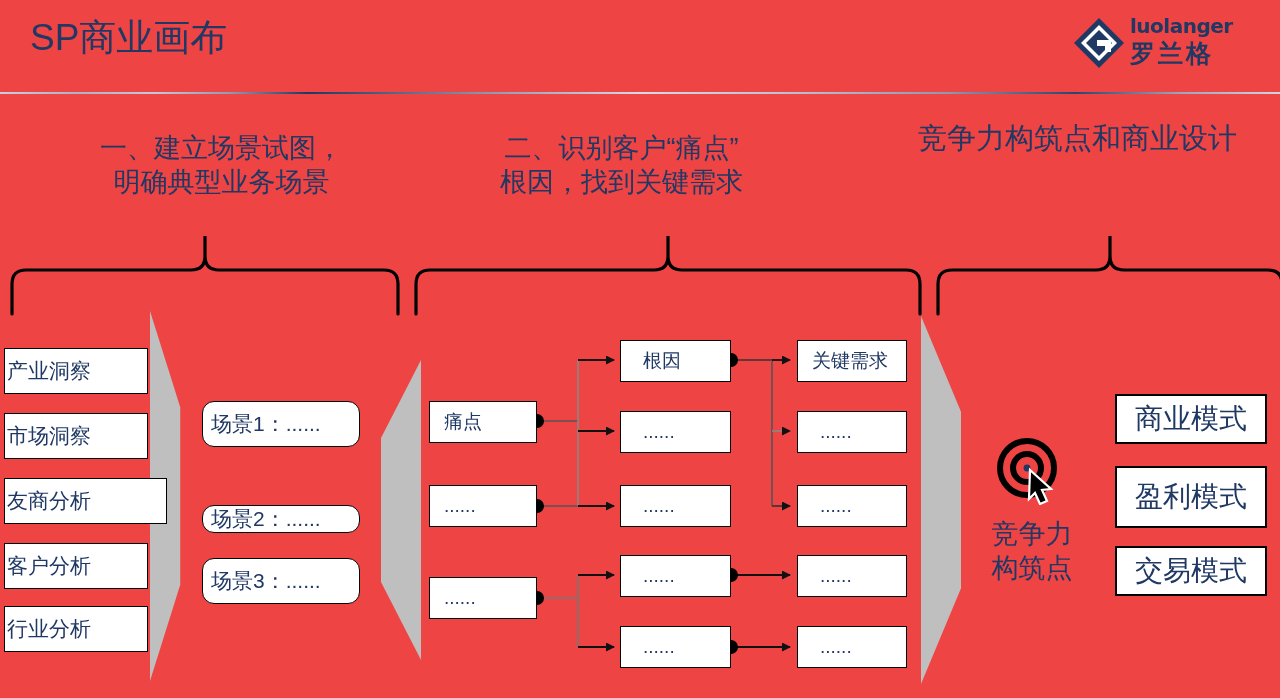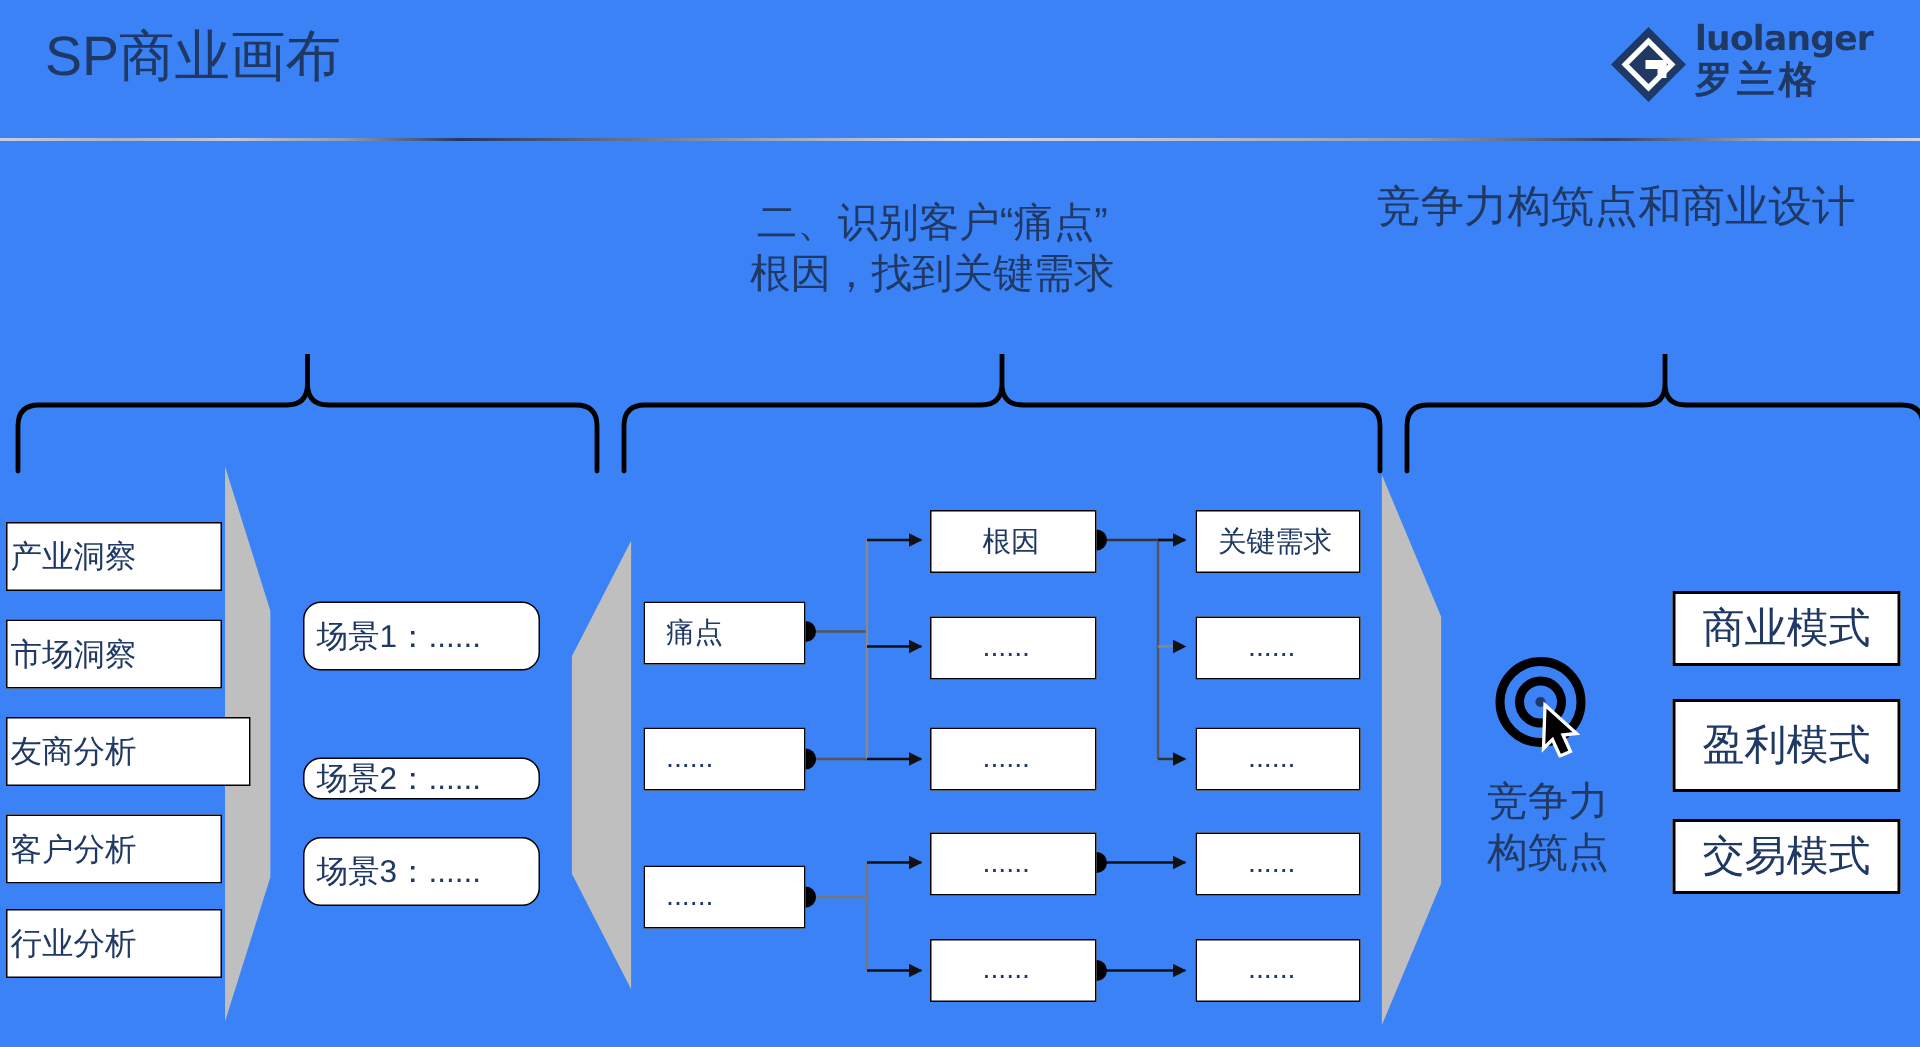--- a/index.html
+++ b/index.html
@@ -11,21 +11,21 @@
     height: 698px;
     background: #ffffff;
     font-family: "Liberation Sans", "DejaVu Sans", sans-serif;
     overflow: hidden;
     position: relative;
   }
   .slide {
     position: relative;
     width: 1280px;
     height: 698px;
-    background: #3b82f6;
+    background: #ef4444;
   }
 
   
   .page-title {
     position: absolute;
     left: 30px;
     top: 16px;
     font-size: 37px;
     color: #1F3864;
     letter-spacing: 0px;
@@ -56,21 +56,21 @@
     top: 4px;
     width: 54px;
     height: 54px;
   }
   .logo-text {
     position: absolute;
     left: 58px;
     top: 2px;
   }
   .logo-latin {
-    font-size: 23px;
+    font-size: 20px;
     font-weight: bold;
     color: #1F3864;
     letter-spacing: -0.5px;
     line-height: 25px;
     font-family: "DejaVu Sans", sans-serif;
   }
   .logo-cn {
     font-size: 25px;
     font-weight: bold;
     color: #1F3864;
@@ -133,21 +133,21 @@
     padding-left: 8px;
     font-size: 21px;
     justify-content: flex-start;
     border-radius: 12px;
   }
   .box.flow {
     padding-left: 14px;
     font-size: 19px;
     justify-content: flex-start;
   }
-  .box.flow.centerish { padding-left: 34px; }
+  .box.flow.centerish { padding-left: 22px; }
   .box.mode {
     justify-content: center;
     font-size: 28px;
     border-width: 2px;
   }
 
   
   .comp-icon {
     position: absolute;
     left: 996px;
@@ -193,20 +193,24 @@
       <polygon points="27,14 40,27 27,40 14,27" fill="#1F3864"></polygon>
       <rect x="25" y="24" width="14" height="6" fill="#ffffff"></rect>
       <rect x="33" y="24" width="6" height="12" fill="#ffffff"></rect>
     </svg>
     <div class="logo-text">
       <div class="logo-latin">luolanger</div>
       <div class="logo-cn">罗兰格</div>
     </div>
   </div>
 
+  <div class="sec-head" id="sec-head-1">
+    <span class="l1">一、建立场景试图，</span>
+    <span class="l2">明确典型业务场景</span>
+  </div>
   <div class="sec-head" id="sec-head-2">
     <span class="l1">二、识别客户“痛点”</span>
     <span class="l2">根因，找到关键需求</span>
   </div>
   <div class="sec-head" id="sec-head-3">
     <span class="l2">竞争力构筑点和商业设计</span>
   </div>
 
   <svg class="brace" style="left:8px; top:236px; width:394px; height:80px;" viewBox="0 0 394 80">
     <path d="M4,78 L4,48 Q4,34 18,34 L183,34 Q197,34 197,20 L197,0

